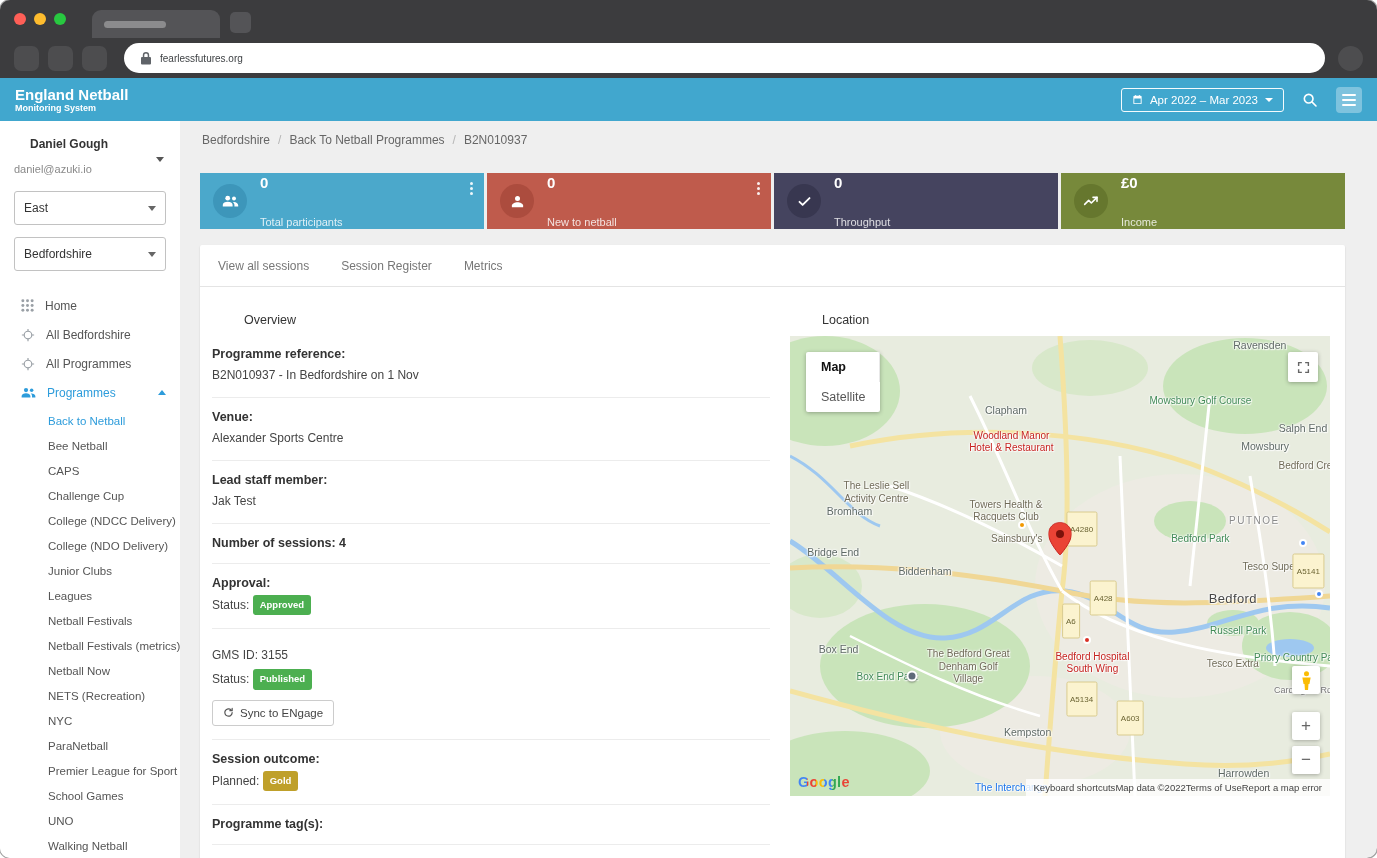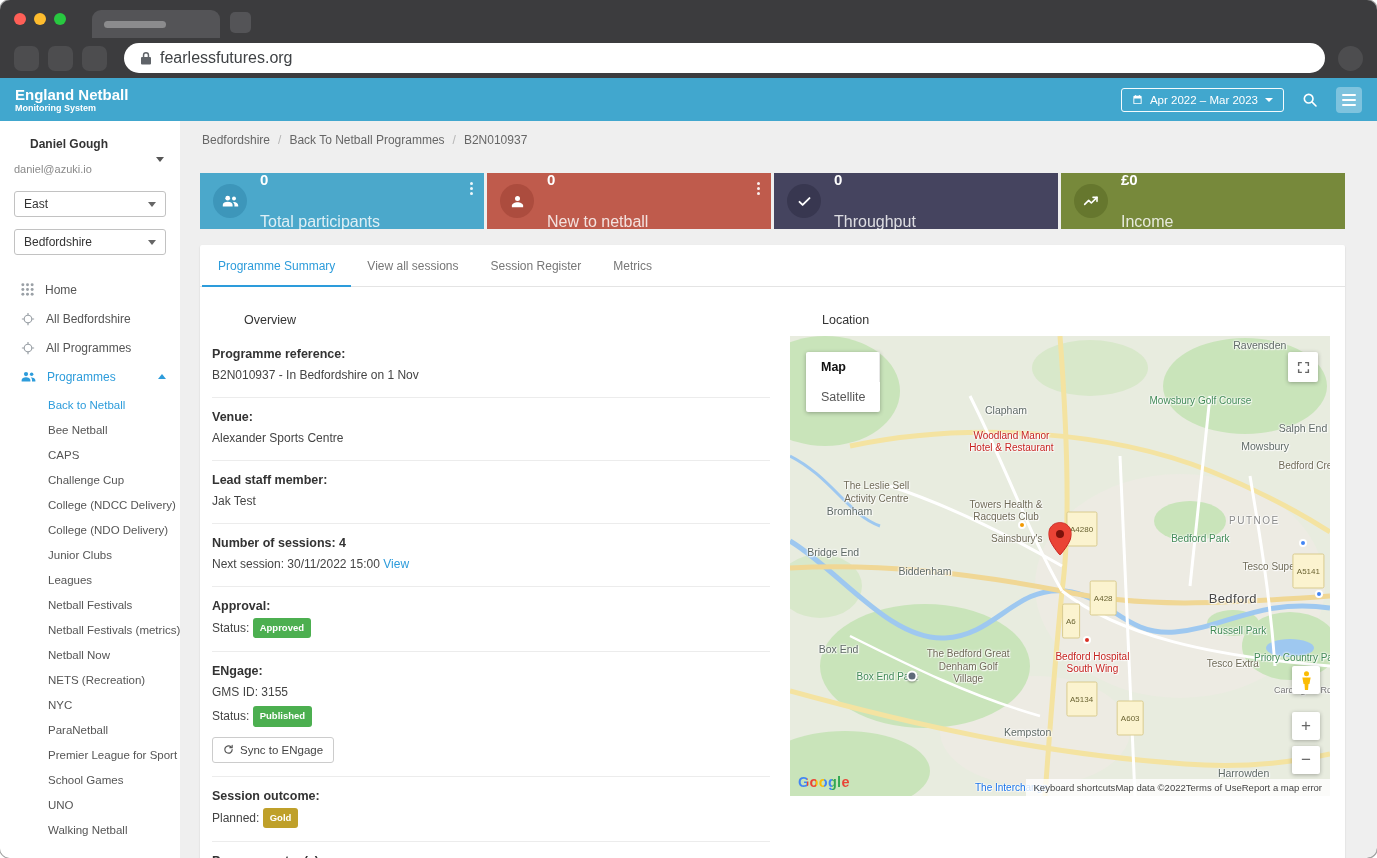--- a/index.html
+++ b/index.html
@@ -17,21 +17,21 @@
   .light{width:12px;height:12px;border-radius:50%;}
   .l-red{background:#ff5f57}.l-yellow{background:#febc2e}.l-green{background:#28c840}
   .tab{margin-left:26px;align-self:flex-end;width:128px;height:28px;background:#545457;
     border-radius:9px 9px 0 0;display:flex;align-items:center;padding:0 12px;}
   .tab-pill{width:62px;height:7px;border-radius:4px;background:#8b8b8d;}
   .newtab{align-self:flex-end;margin-left:10px;margin-bottom:5px;width:21px;height:21px;border-radius:5px;background:#545457;}
   .addressbar{height:40px;display:flex;align-items:center;gap:9px;padding:0 14px;}
   .nav-sq{width:25px;height:25px;border-radius:7px;background:#4d4d4f;}
   .url-pill{flex:1;height:30px;background:#fff;border-radius:15px;display:flex;align-items:center;
     gap:8px;padding:0 16px;margin-left:8px;}
-  .url-text{font-size:16px;color:#3f4245;}
+  .url-text{font-size:10px;color:#3f4245;}
   .profile-circle{width:25px;height:25px;border-radius:50%;background:#4d4d4f;margin-left:4px;}
 
   
   .app{height:780px;display:flex;flex-direction:column;background:#efefef;}
   .app-header{flex:0 0 43px;background:var(--header-bg);display:flex;align-items:center;
     padding:0 15px;color:#fff;}
   .header-title{font-size:15px;font-weight:bold;line-height:1.15;}
   .header-sub{font-size:9px;font-weight:bold;}
   .header-right{margin-left:auto;display:flex;align-items:center;gap:18px;}
   .date-btn{display:flex;align-items:center;gap:7px;border:1px solid rgba(255,255,255,.95);
@@ -44,22 +44,22 @@
 
   .app-body{flex:1;display:flex;overflow:hidden;}
 
   
   .sidebar{flex:0 0 180px;background:#fff;overflow:hidden;}
   .user-block{padding:16px 14px 0;position:relative;}
   .user-name{font-size:12px;font-weight:bold;color:#333;padding-left:16px;}
   .user-email{font-size:11px;color:#8a8a8a;margin-top:12px;}
   .user-caret{position:absolute;right:16px;top:36px;width:0;height:0;
     border-left:4px solid transparent;border-right:4px solid transparent;border-top:5px solid #555;cursor:pointer;}
-  .select{margin:16px 14px 0;height:20px;border:1px solid #c2c2c2;border-radius:3px;background:#fff;
-    display:flex;align-items:center;justify-content:space-between;padding:12px 9px;font-size:12px;color:#333;cursor:pointer;}
+  .select{margin:16px 14px 0;height:34px;border:1px solid #c2c2c2;border-radius:3px;background:#fff;
+    display:flex;align-items:center;justify-content:space-between;padding:0 9px;font-size:12px;color:#333;cursor:pointer;}
   .select + .select{margin-top:12px;}
   .select-caret{width:0;height:0;border-left:4px solid transparent;border-right:4px solid transparent;border-top:5px solid #666;}
   .nav{margin-top:20px;}
   .nav-item{height:29px;display:flex;align-items:center;gap:11px;padding:0 14px 0 21px;
     font-size:12px;color:#555;cursor:pointer;}
   .nav-item .nicon{display:flex;color:#9aa0a6;}
   .nav-item.active{color:var(--accent);}
   .nav-item.active .nicon{color:var(--accent);}
   .nav-caret-up{margin-left:auto;width:0;height:0;border-left:4px solid transparent;border-right:4px solid transparent;border-bottom:5px solid var(--accent);}
   .prog-list{margin-top:2px;}
@@ -70,21 +70,21 @@
   
   .main{flex:1;padding:12px 32px 0 20px;overflow:hidden;}
   .breadcrumb{display:flex;gap:8px;font-size:12px;color:#666;padding-left:2px;}
   .crumb{cursor:pointer;}
   .crumb-sep{color:#b5b5b5;}
   .stats{display:grid;grid-template-columns:repeat(4,1fr);gap:3px;margin-top:26px;}
   .stat-card{height:56px;display:flex;align-items:center;padding:0 13px;position:relative;color:#fff;}
   .stat-icon{width:34px;height:34px;border-radius:50%;display:flex;align-items:center;justify-content:center;
     margin-right:13px;flex:0 0 34px;}
   .stat-value{font-size:15px;font-weight:bold;line-height:1.25;}
-  .stat-label{font-size:16px;opacity:.82;margin-top:24px;}
+  .stat-label{font-size:11px;opacity:.82;margin-top:24px;}
   .stat-kebab{position:absolute;top:9px;right:11px;display:flex;flex-direction:column;gap:2px;cursor:pointer;}
   .stat-kebab i{width:3px;height:3px;border-radius:50%;background:rgba(255,255,255,.9);}
 
   .content-card{background:#fff;margin-top:16px;border-radius:2px;box-shadow:0 1px 2px rgba(0,0,0,.14);}
   .tabs{display:flex;border-bottom:1px solid #e4e4e4;padding-left:2px;}
   .tab-item{padding:14px 16px 12px;font-size:12px;color:#777;border-bottom:2px solid transparent;
     margin-bottom:-1px;cursor:pointer;}
   .tab-item.active{color:var(--accent);border-bottom-color:var(--accent);}
   .content-grid{display:grid;grid-template-columns:1fr 540px;gap:20px;padding:26px 15px 30px 12px;}
   .section-heading{font-size:12.5px;font-weight:normal;color:#333;margin-left:32px;}
@@ -350,21 +350,20 @@
             </span>
             <div>
               <div class="stat-value">£0</div>
               <div class="stat-label">Income</div>
             </div>
           </div>
         </div>
 
         <div class="content-card">
           <div class="tabs">
-            <span class="tab-item active">Programme Summary</span>
             <span class="tab-item">View all sessions</span>
             <span class="tab-item">Session Register</span>
             <span class="tab-item">Metrics</span>
           </div>
 
           <div class="content-grid">
 
             <section>
               <h3 class="section-heading">Overview</h3>
               <div class="fields">
@@ -375,34 +374,29 @@
                 <div class="field">
                   <div class="field-label">Venue:</div>
                   <div class="field-value">Alexander Sports Centre</div>
                 </div>
                 <div class="field">
                   <div class="field-label">Lead staff member:</div>
                   <div class="field-value">Jak Test</div>
                 </div>
                 <div class="field">
                   <div class="field-label">Number of sessions: 4</div>
-                  <div class="field-value">
-                    <span>Next session: 30/11/2022 15:00</span>
-                    <span class="link">View</span>
-                  </div>
                 </div>
                 <div class="field">
                   <div class="field-label">Approval:</div>
                   <div class="field-value">
                     <span>Status:</span>
                     <span class="badge badge-green">Approved</span>
                   </div>
                 </div>
                 <div class="field">
-                  <div class="field-label">ENgage:</div>
                   <div class="field-value">GMS ID: 3155</div>
                   <div class="field-value">
                     <span>Status:</span>
                     <span class="badge badge-green">Published</span>
                   </div>
                   <button class="sync-btn">
                     <span style="display:flex;">
                       <svg width="11" height="11" viewBox="0 0 24 24" fill="none" stroke="#555" stroke-width="2.6" stroke-linecap="round">
                           <path d="M20 12a8 8 0 1 1-2.3-5.6"></path>
                           <path d="M20 3v5h-5"></path>

